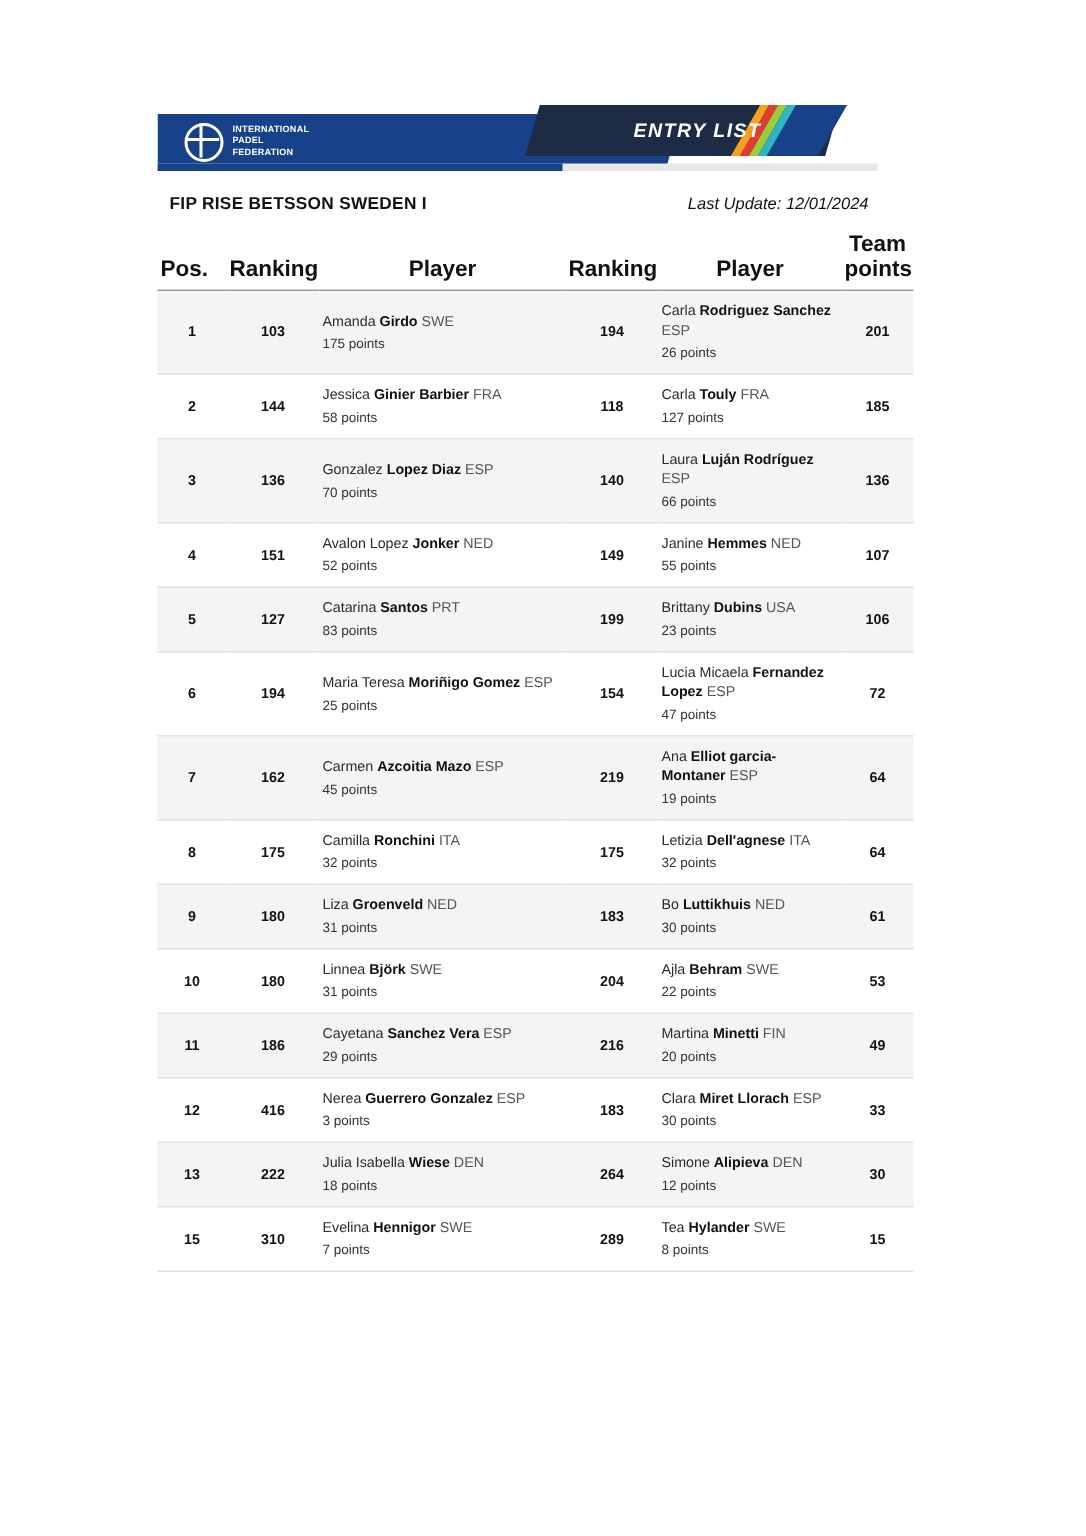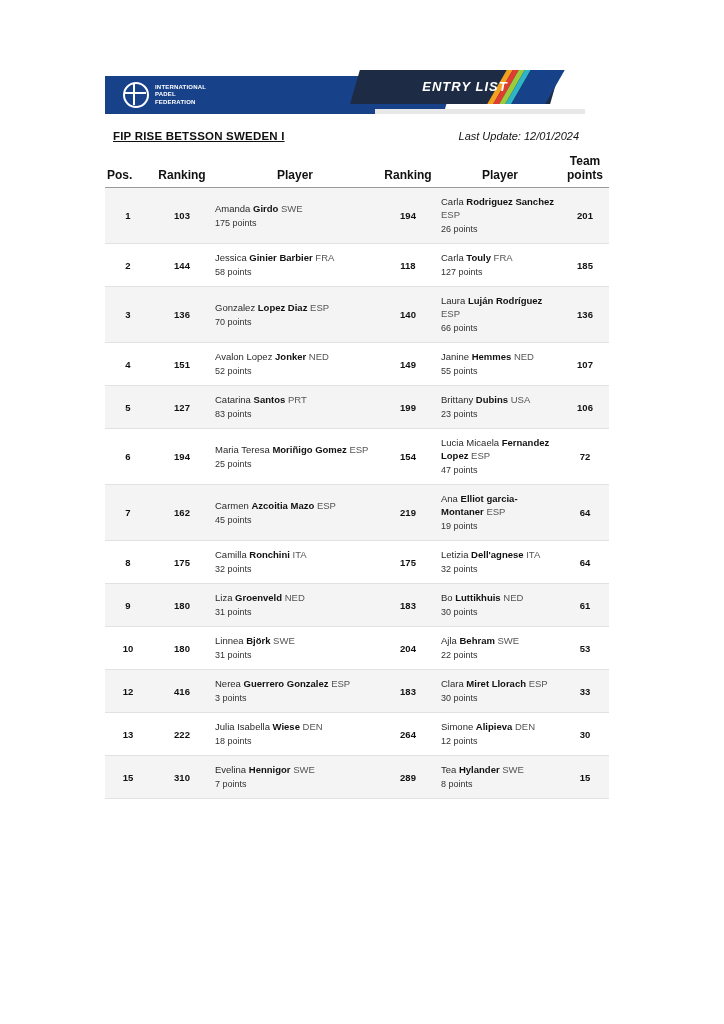--- a/index.html
+++ b/index.html
@@ -139,37 +139,36 @@
     justify-content: space-between;
     align-items: baseline;
     margin-top: 16px;
     padding: 0 6px 0 8px;
   }
   .doc-title {
     font-size: 11.5px;
     font-weight: bold;
     color: #111;
     letter-spacing: .2px;
-    text-decoration: underline;
   }
   .last-update {
     font-size: 11px;
     color: #111;
     font-style: italic;
   }
 
   
   table.entry {
     width: 480px;
     border-collapse: collapse;
     margin-top: 8px;
     table-layout: fixed;
   }
   table.entry thead th {
-    font-size: 12px;
+    font-size: 15px;
     font-weight: bold;
     color: #111;
     padding: 4px 2px 5px 2px;
     border-bottom: 1px solid #9a9a9a;
     vertical-align: bottom;
   }
   .col-pos    { width: 42px; text-align:left; }
   .col-rank1  { width: 58px; text-align:center; }
   .col-play1  { width: 160px; text-align:center; }
   .col-rank2  { width: 58px; text-align:center; }
@@ -383,20 +382,34 @@
               <div class="ppts">31 points</div>
             </td>
             <td class="rank">204</td>
             <td class="player">
               <div class="pname"><span>Ajla </span><b>Behram</b><span class="ctry"> SWE</span></div>
               <div class="ppts">22 points</div>
             </td>
             <td class="team">53</td>
           </tr>
           <tr>
+            <td class="pos">11</td>
+            <td class="rank">186</td>
+            <td class="player">
+              <div class="pname"><span>Cayetana </span><b>Sanchez Vera</b><span class="ctry"> ESP</span></div>
+              <div class="ppts">29 points</div>
+            </td>
+            <td class="rank">216</td>
+            <td class="player">
+              <div class="pname"><span>Martina </span><b>Minetti</b><span class="ctry"> FIN</span></div>
+              <div class="ppts">20 points</div>
+            </td>
+            <td class="team">49</td>
+          </tr>
+          <tr>
             <td class="pos">12</td>
             <td class="rank">416</td>
             <td class="player">
               <div class="pname"><span>Nerea </span><b>Guerrero Gonzalez</b><span class="ctry"> ESP</span></div>
               <div class="ppts">3 points</div>
             </td>
             <td class="rank">183</td>
             <td class="player">
               <div class="pname"><span>Clara </span><b>Miret Llorach</b><span class="ctry"> ESP</span></div>
               <div class="ppts">30 points</div>

